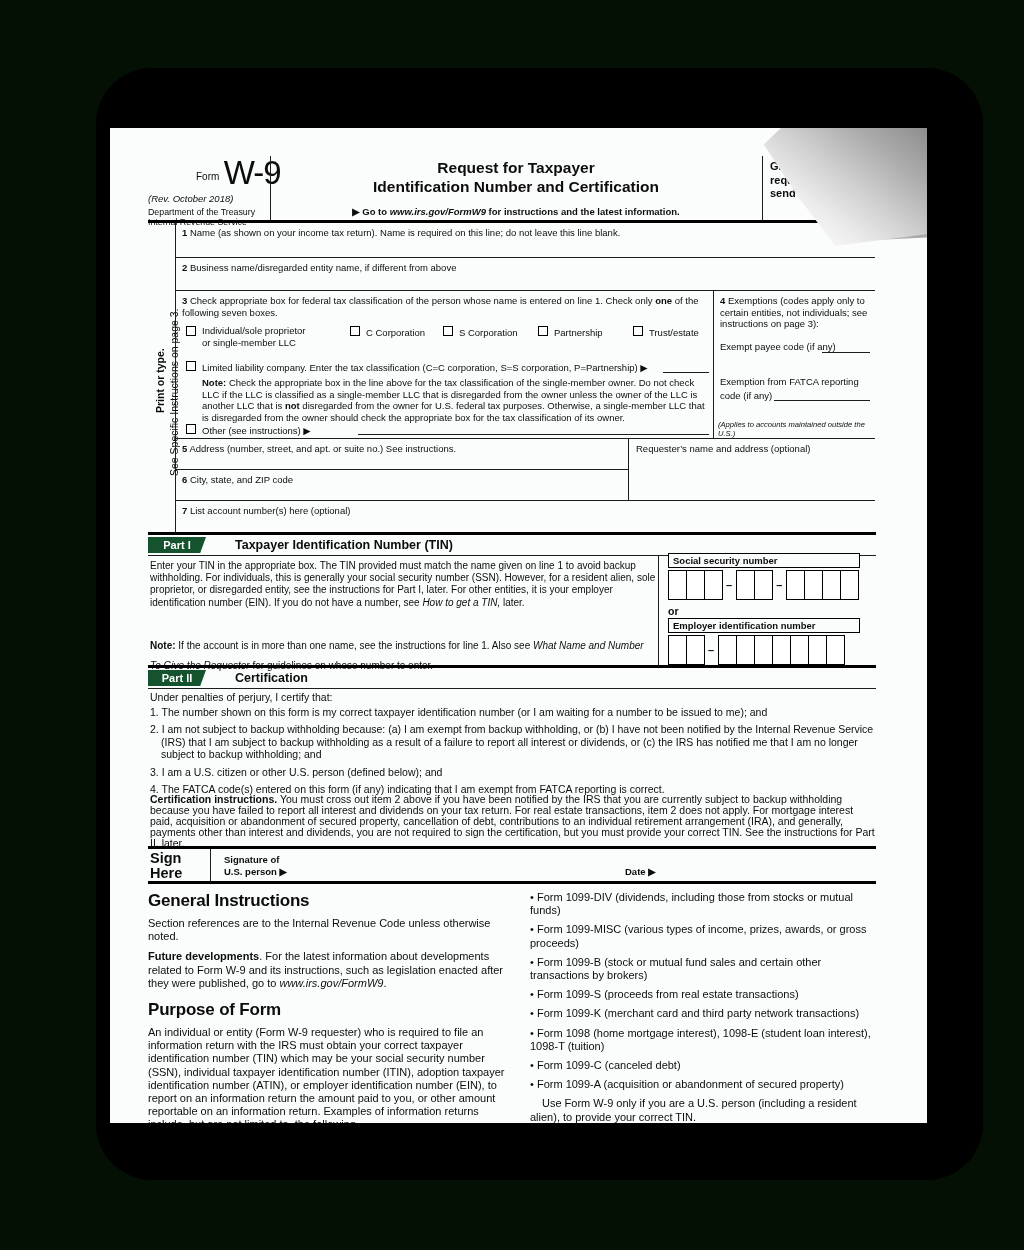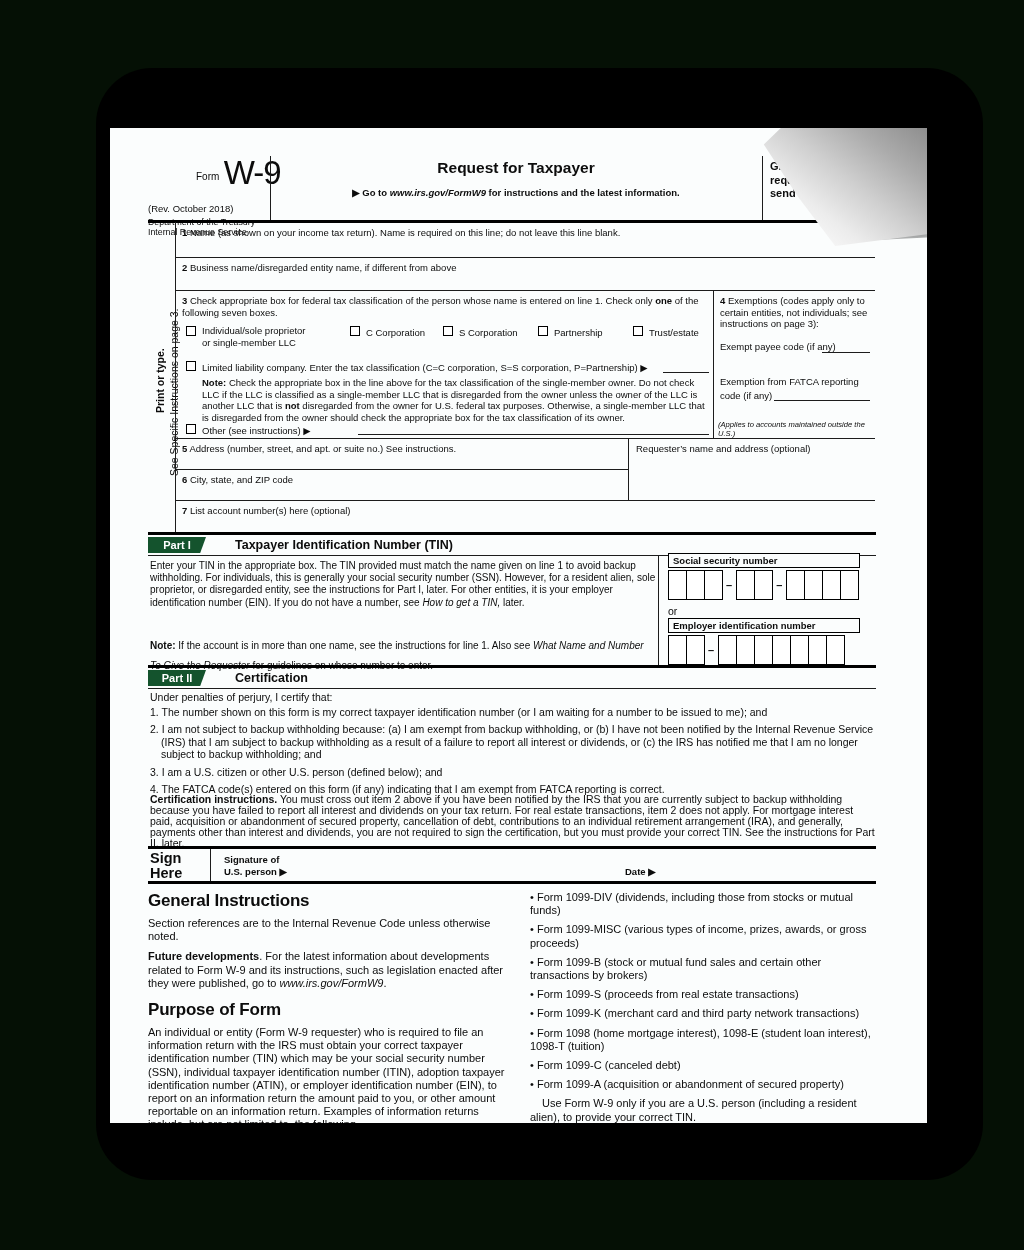--- a/index.html
+++ b/index.html
@@ -45,29 +45,30 @@
 
 <div class="card"></div>
 
 <div class="page">
 
   <div class="abs" style="left:38px; top:26px; width:120px;">
     <div style="white-space:nowrap;">
       <span style="font-size:10px;padding-left:48px;">Form</span>
       <span style="font-size:33px; font-weight:normal; letter-spacing:-1px; vertical-align:-4px;">W-9</span>
     </div>
-    <div class="small" style="margin-top:11px;">(Rev. October 2018)</div>
+    <div class="small" style="margin-top:1px;font-style:italic;">(Rev. October 2018)</div>
     <div style="font-size:8.8px; line-height:10.5px; margin-top:2px;">Department of the Treasury</div>
     <div style="font-size:8.8px; line-height:10.5px;">Internal Revenue Service</div>
   </div>
 
   <div class="vline" style="left:160px; top:28px; height:64px;"></div>
 
   <div class="abs" style="left:162px; top:30px; width:488px; text-align:center;">
     <div style="font-size:15.5px; font-weight:bold; line-height:19px;">Request for Taxpayer</div>
+    <div style="font-size:15.5px; font-weight:bold; line-height:19px;">Identification Number and Certification</div>
     <div style="font-size:9.5px; font-weight:bold; margin-top:10px;">
       <span>▶</span><span> Go to </span><i class="ref">www.irs.gov/FormW9</i><span> for instructions and the latest information.</span>
     </div>
   </div>
 
   <div class="vline" style="left:652px; top:28px; height:64px;"></div>
 
   <div class="abs" style="left:660px; top:32px; width:104px; font-size:11px; font-weight:bold; line-height:13.5px;">Give Form to the requester. Do not send to the IRS.</div>
 
   <div class="curl">
@@ -175,21 +176,21 @@
       <div class="cell"></div>
     <span class="dash">–</span>
     <div class="cell"></div>
       <div class="cell"></div>
     <span class="dash">–</span>
     <div class="cell"></div>
       <div class="cell"></div>
       <div class="cell"></div>
       <div class="cell"></div>
   </div>
-  <div class="abs" style="left:558px; top:477px; font-size:10.5px; font-weight:normal;">or</div>
+  <div class="abs" style="left:558px; top:477px; font-size:10.5px; font-weight:bold;">or</div>
   <div class="boxlabel" style="left:558px; top:490px; width:192px; height:15px;">Employer identification number</div>
   <div class="cellrow" style="left:558px; top:507px;">
     <div class="cell"></div>
       <div class="cell"></div>
     <span class="dash">–</span>
     <div class="cell"></div>
       <div class="cell"></div>
       <div class="cell"></div>
       <div class="cell"></div>
       <div class="cell"></div>

